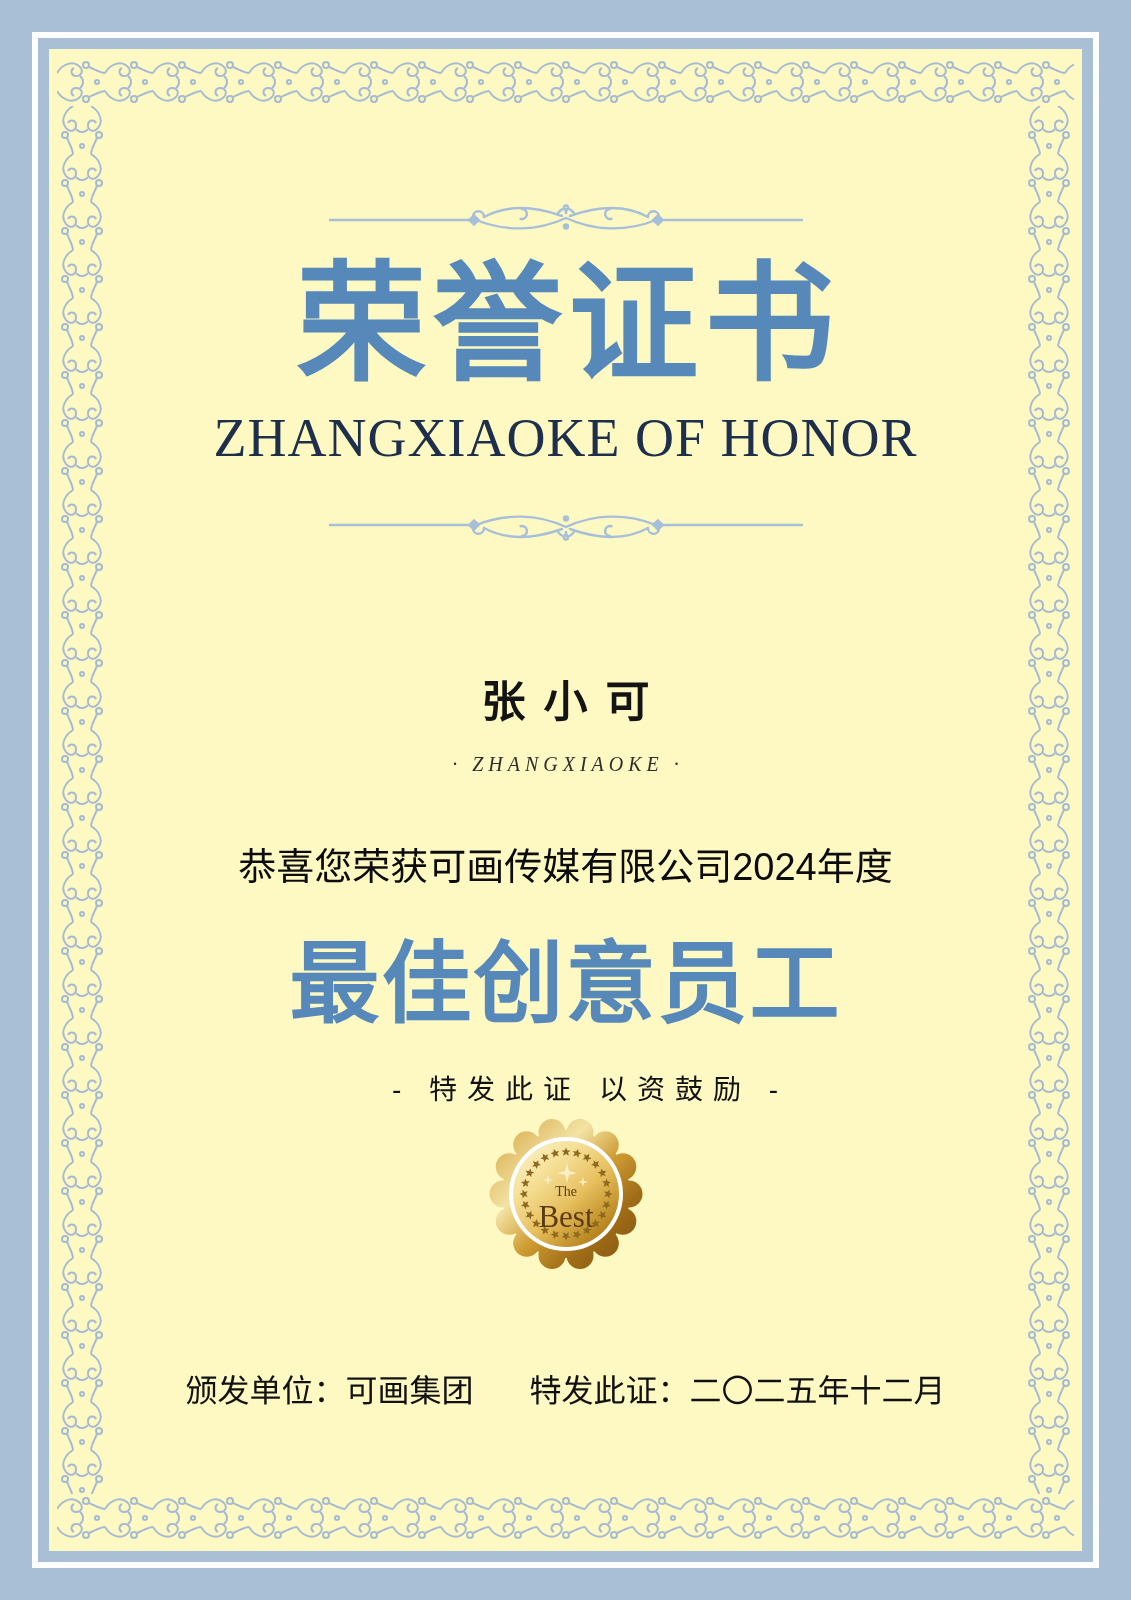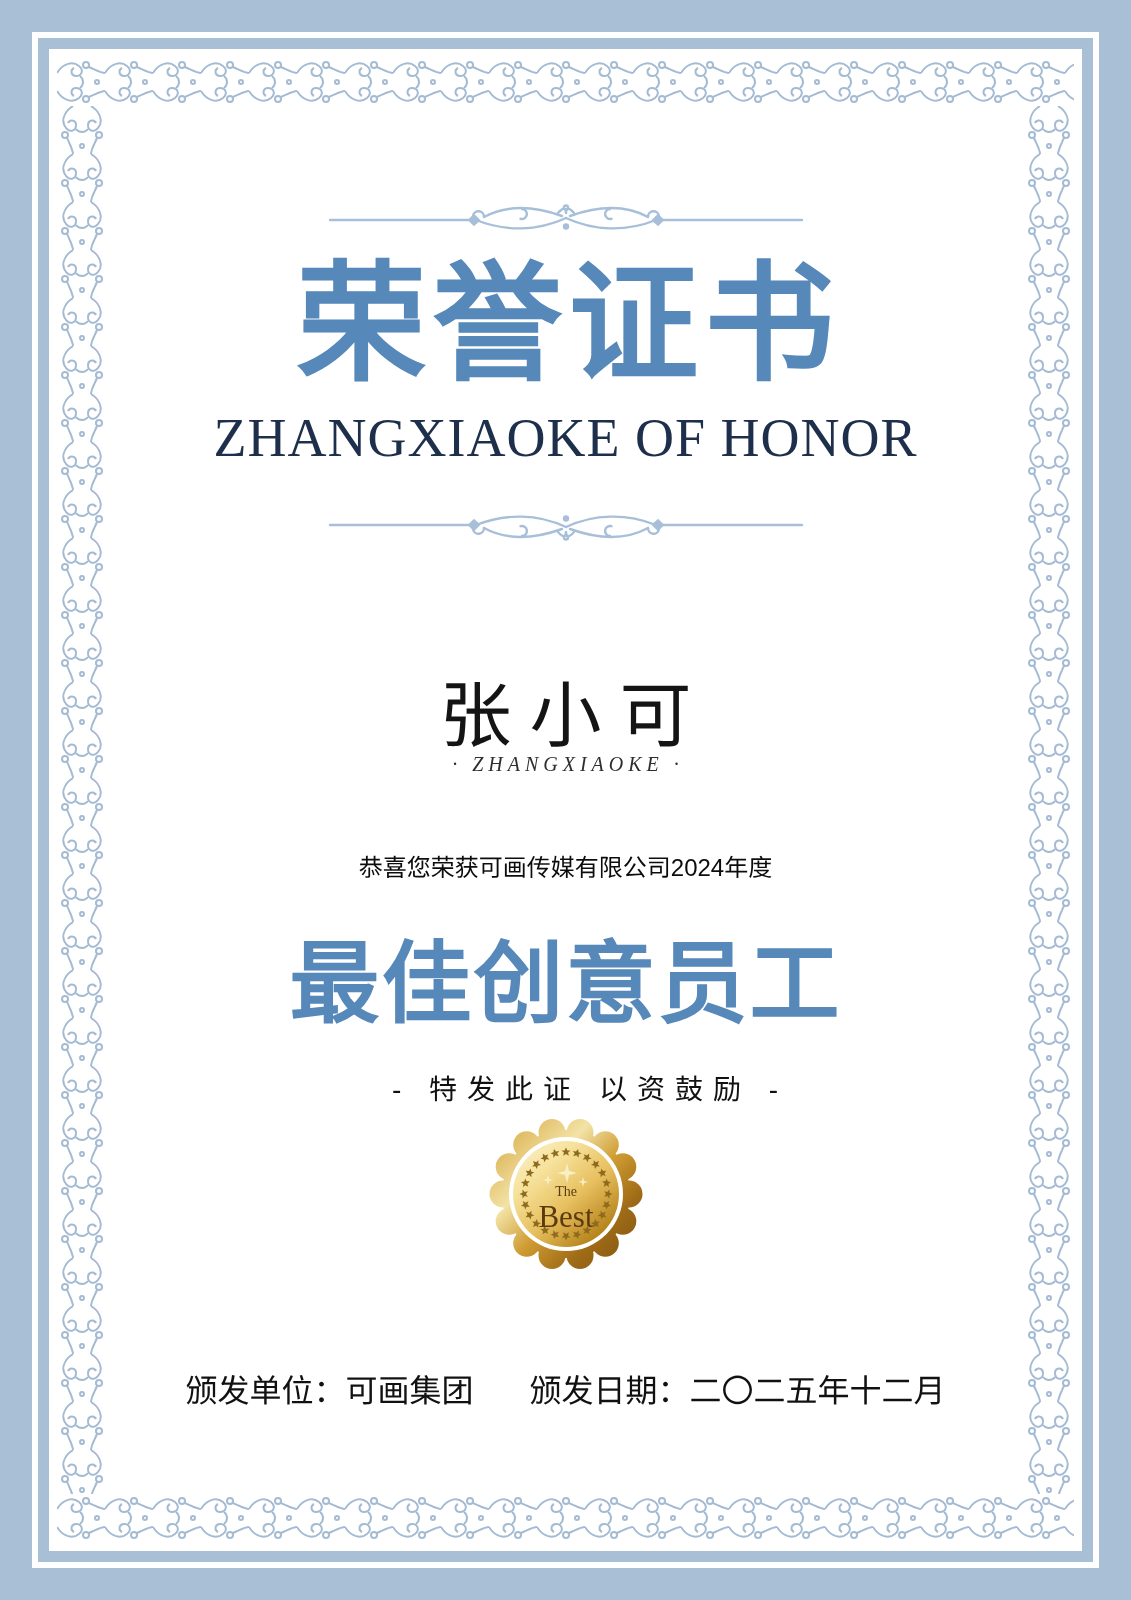--- a/index.html
+++ b/index.html
@@ -4,21 +4,21 @@
 <style>
   html,body{margin:0;padding:0;}
   body{
     width:1131px;height:1600px;position:relative;overflow:hidden;
     background:#a9bfd6;
     font-family:"Liberation Sans",sans-serif;
   }
   
   .frame-white-line{position:absolute;inset:32px;background:#ffffff;}
   .frame-blue-band{position:absolute;inset:6px;background:#a9bfd6;}
-  .certificate{position:absolute;inset:11px;background:#ffffff;}
+  .certificate{position:absolute;inset:11px;background:#fef9c3;}
 
   
   .border-strip{position:absolute;pointer-events:none;}
   .border-strip svg{display:block;width:100%;height:100%;}
   .bs-top{left:8px;top:8px;width:calc(100% - 16px);height:50px;}
   .bs-bottom{left:8px;bottom:8px;width:calc(100% - 16px);height:50px;transform:scaleY(-1);}
   .bs-left{left:8px;top:57px;width:50px;height:calc(100% - 114px);}
   .bs-right{right:8px;top:57px;width:50px;height:calc(100% - 114px);transform:scaleX(-1);}
 
   .abs-center{position:absolute;left:0;right:0;text-align:center;transform:translateY(-50%);line-height:1.08;}
@@ -26,25 +26,25 @@
   .divider{position:absolute;left:50%;width:480px;height:44px;transform:translate(-50%,-50%);}
   .divider svg{display:block;width:100%;height:100%;}
   .divider.flip{transform:translate(-50%,-50%) scaleY(-1);}
   .divider-top{top:171px;}
   .divider-bottom{top:476px;}
 
   .title-cn{top:276px;font-family:"Liberation Serif",serif;font-weight:700;
     font-size:130px;color:#5688ba;letter-spacing:6px;text-indent:6px;}
   .title-en{top:389px;font-family:"Liberation Serif",serif;font-weight:400;
     font-size:54px;color:#1e2f4b;letter-spacing:1px;}
-  .name{top:668px;font-weight:400;font-size:72px;color:#141414;
+  .name{top:653px;font-weight:700;font-size:44px;color:#141414;
     letter-spacing:18px;text-indent:18px;}
   .pinyin{top:716px;font-family:"Liberation Serif",serif;font-size:20px;
     color:#2e2e2e;letter-spacing:5px;text-indent:5px;font-style:italic;}
-  .congrats{top:819px;font-size:24px;color:#0c0c0c;}
+  .congrats{top:819px;font-size:38px;color:#0c0c0c;}
   .award{top:936px;font-family:"Liberation Serif",serif;font-weight:700;
     font-size:90px;color:#5688ba;letter-spacing:2px;text-align:center;}
   .motto{top:1041px;font-size:28px;color:#111;letter-spacing:10px;text-indent:10px;white-space:pre;padding-left:39px;}
 
   .badge{position:absolute;left:50%;top:1145px;width:170px;height:170px;
     transform:translate(-50%,-50%);}
   .badge svg{display:block;width:100%;height:100%;}
   .badge-word-small{font-family:"Liberation Serif",serif;font-size:14px;fill:#5a3b10;}
   .badge-word-big{font-family:"Liberation Serif",serif;font-size:31px;fill:#5a3b10;}
 
@@ -213,19 +213,19 @@
           <text class="badge-word-small" x="0" y="2" text-anchor="middle">The</text>
           <text class="badge-word-big" x="0" y="33" text-anchor="middle">Best</text>
         </svg>
       </div>
 
       <div class="footer">
         <div class="item">
           <span>颁发单位：</span><span>可画集团</span>
         </div>
         <div class="item">
-          <span>颁发日期：</span><span>二〇二五年十二月</span>
+          <span>特发此证：</span><span>二〇二五年十二月</span>
         </div>
       </div>
 
     </div>
   </div>
 </div>
 
 </body></html>

